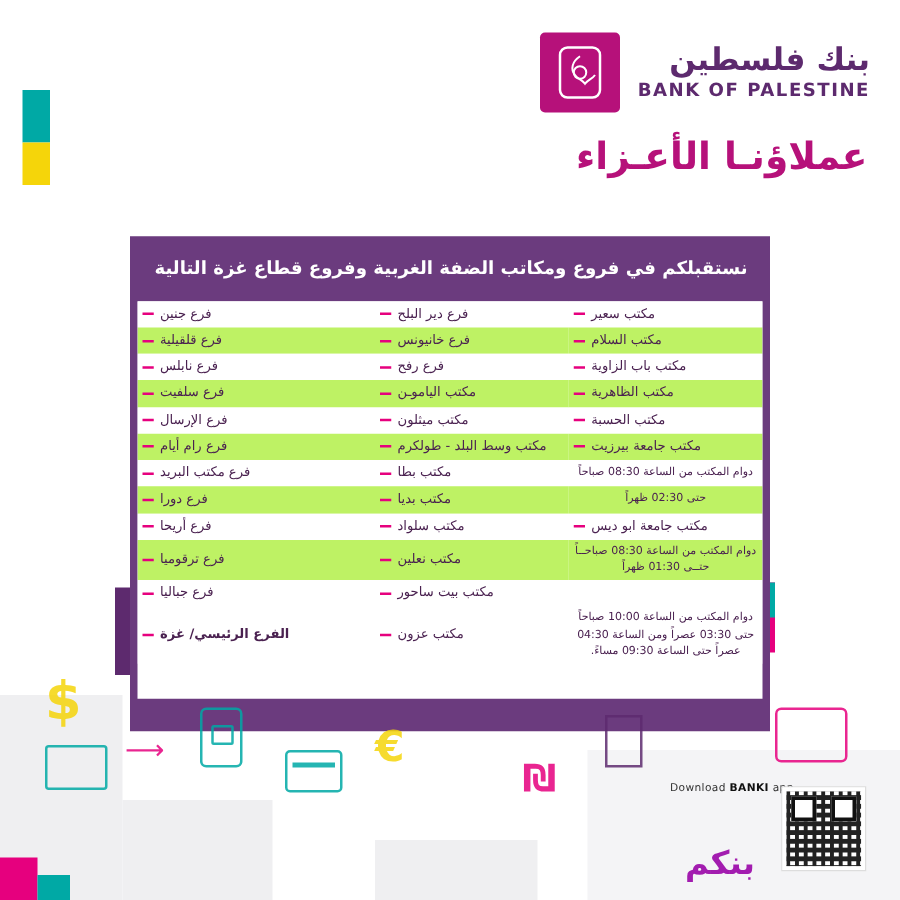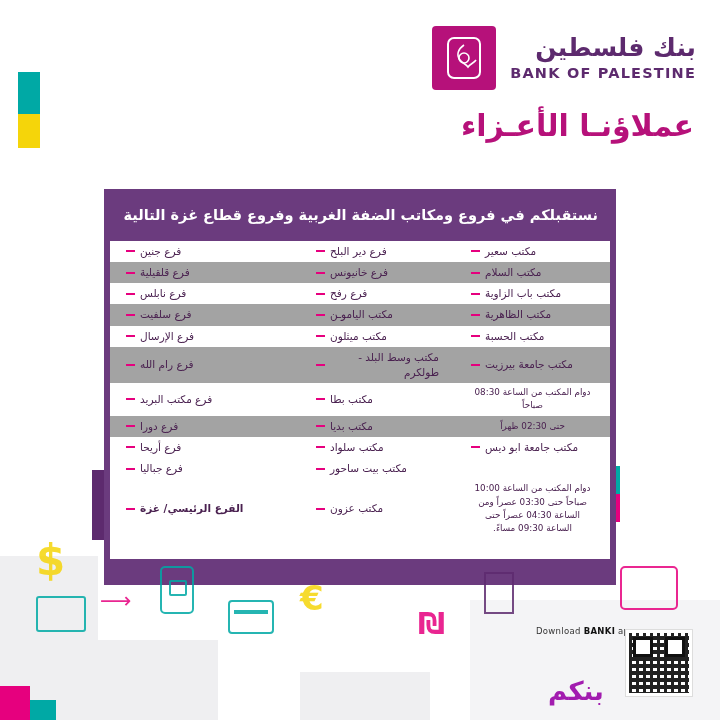--- a/index.html
+++ b/index.html
@@ -61,24 +61,24 @@
   }
   .panel-head .l1{font-size:14.5px;font-weight:bold;line-height:1.5;}
   .panel-head .l2{font-size:14.5px;font-weight:bold;line-height:1.5;margin-top:4px;}
 
   .table-wrap{
     margin:4px 6px 6px 6px;background:#ffffff;height:318px;overflow:hidden;
   }
   table{border-collapse:collapse;width:100%;direction:rtl;}
   td{
     font-size:10.5px;color:#4a2150;text-align:center;
-    padding:3px 16px;vertical-align:middle;line-height:1.45;
+    padding:3px 4px;vertical-align:middle;line-height:1.45;
   }
   tr.odd td{background:#ffffff;}
-  tr.even td{background:#a3a3a3;}
+  tr.even td{background:#bef264;}
   .cell{display:flex;align-items:center;justify-content:flex-end;gap:5px;direction:rtl;}
   .dash{flex:0 0 auto;width:9px;height:2px;background:#e6007e;display:inline-block;}
   .ctext{text-align:right;}
   .bold{font-weight:bold;}
   td.col1{width:31%;}
   td.col2{width:31%;}
   td.col3{width:38%;}
   .note{font-size:8.8px;line-height:1.5;color:#4a2150;text-align:center;}
 
   
@@ -266,21 +266,21 @@
               </div>
             </td>
             <td class="col2">
               <div class="cell">
                 <span class="ctext">مكتب وسط البلد - طولكرم</span>
                 <span class="dash"></span>
               </div>
             </td>
             <td class="col3">
               <div class="cell">
-                <span class="ctext">فرع رام الله</span>
+                <span class="ctext">فرع رام أيام</span>
                 <span class="dash"></span>
               </div>
             </td>
           </tr>
           <tr class="odd">
             <td class="col1">
               <div class="note">دوام المكتب من الساعة 08:30 صباحاً</div>
             </td>
             <td class="col2">
               <div class="cell">
@@ -321,20 +321,37 @@
             </td>
             <td class="col2">
               <div class="cell">
                 <span class="ctext">مكتب سلواد</span>
                 <span class="dash"></span>
               </div>
             </td>
             <td class="col3">
               <div class="cell">
                 <span class="ctext">فرع أريحا</span>
+                <span class="dash"></span>
+              </div>
+            </td>
+          </tr>
+          <tr class="even">
+            <td class="col1">
+              <div class="note">دوام المكتب من الساعة 08:30 صباحــاً حتــى 01:30 ظهراً</div>
+            </td>
+            <td class="col2">
+              <div class="cell">
+                <span class="ctext">مكتب نعلين</span>
+                <span class="dash"></span>
+              </div>
+            </td>
+            <td class="col3">
+              <div class="cell">
+                <span class="ctext">فرع ترقوميا</span>
                 <span class="dash"></span>
               </div>
             </td>
           </tr>
           <tr class="odd">
             <td class="col1"></td>
             <td class="col2">
               <div class="cell">
                 <span class="ctext">مكتب بيت ساحور</span>
                 <span class="dash"></span>

